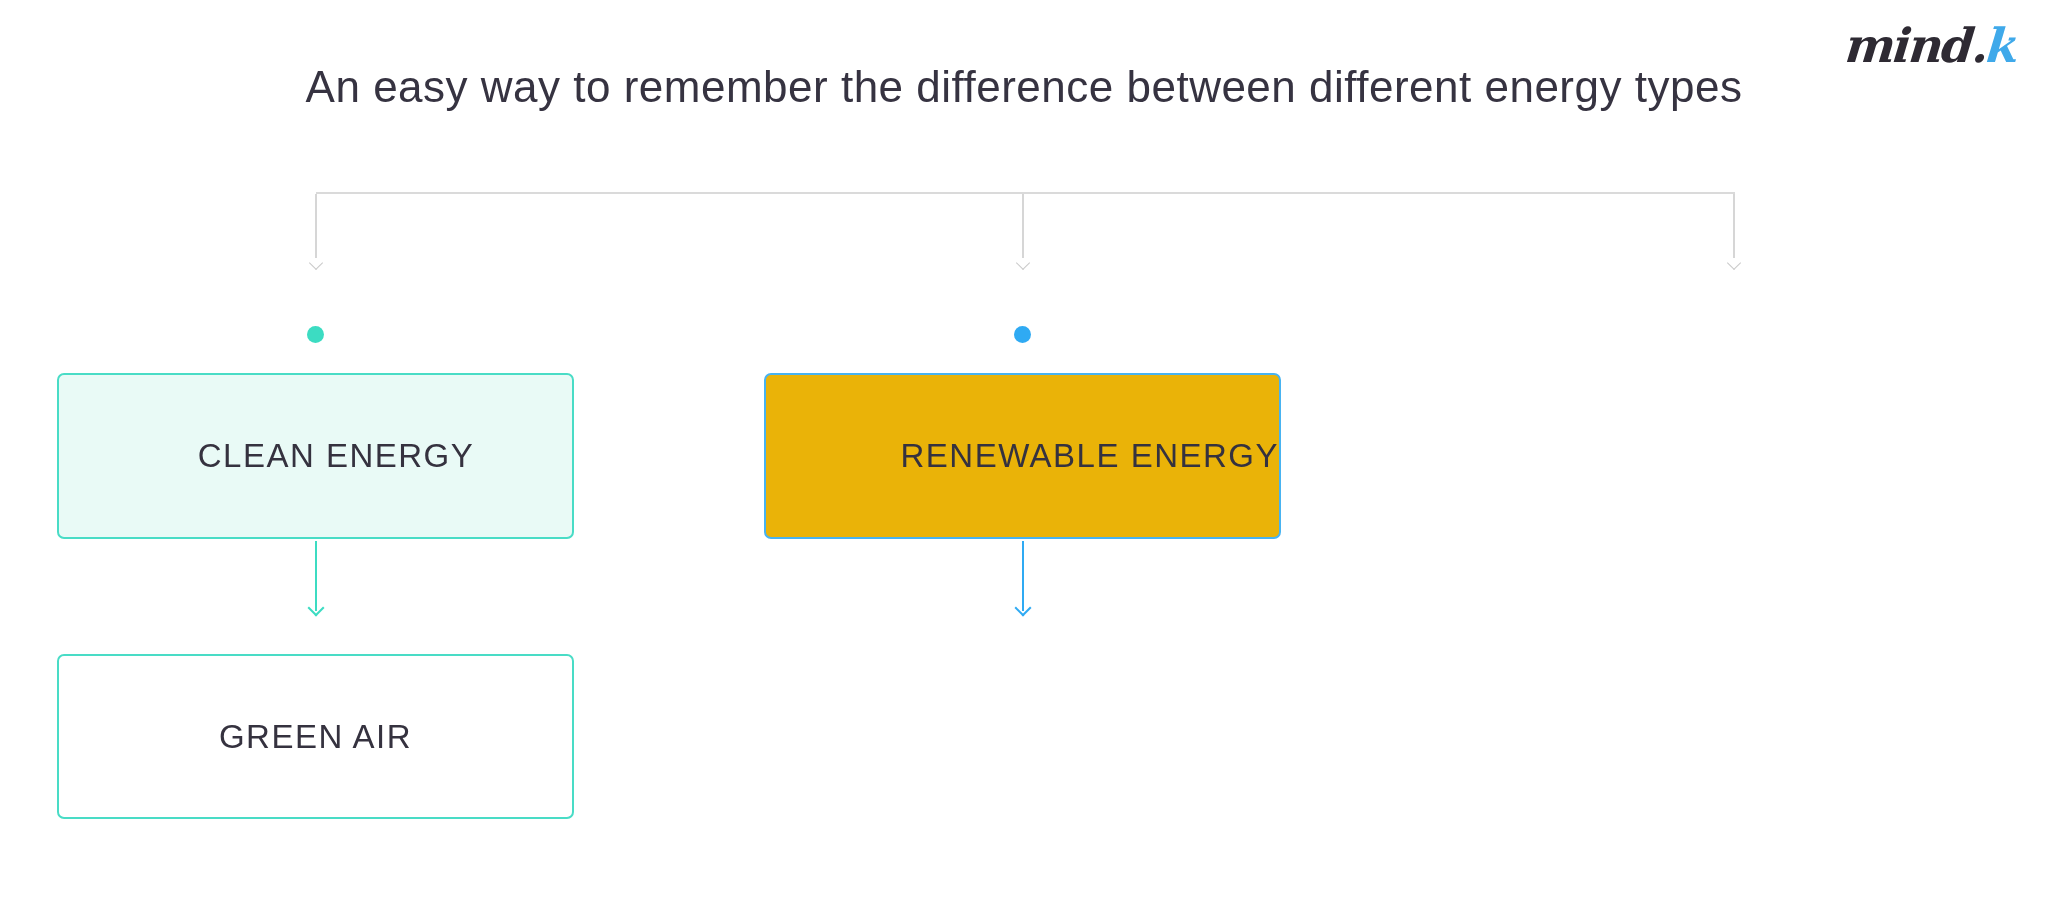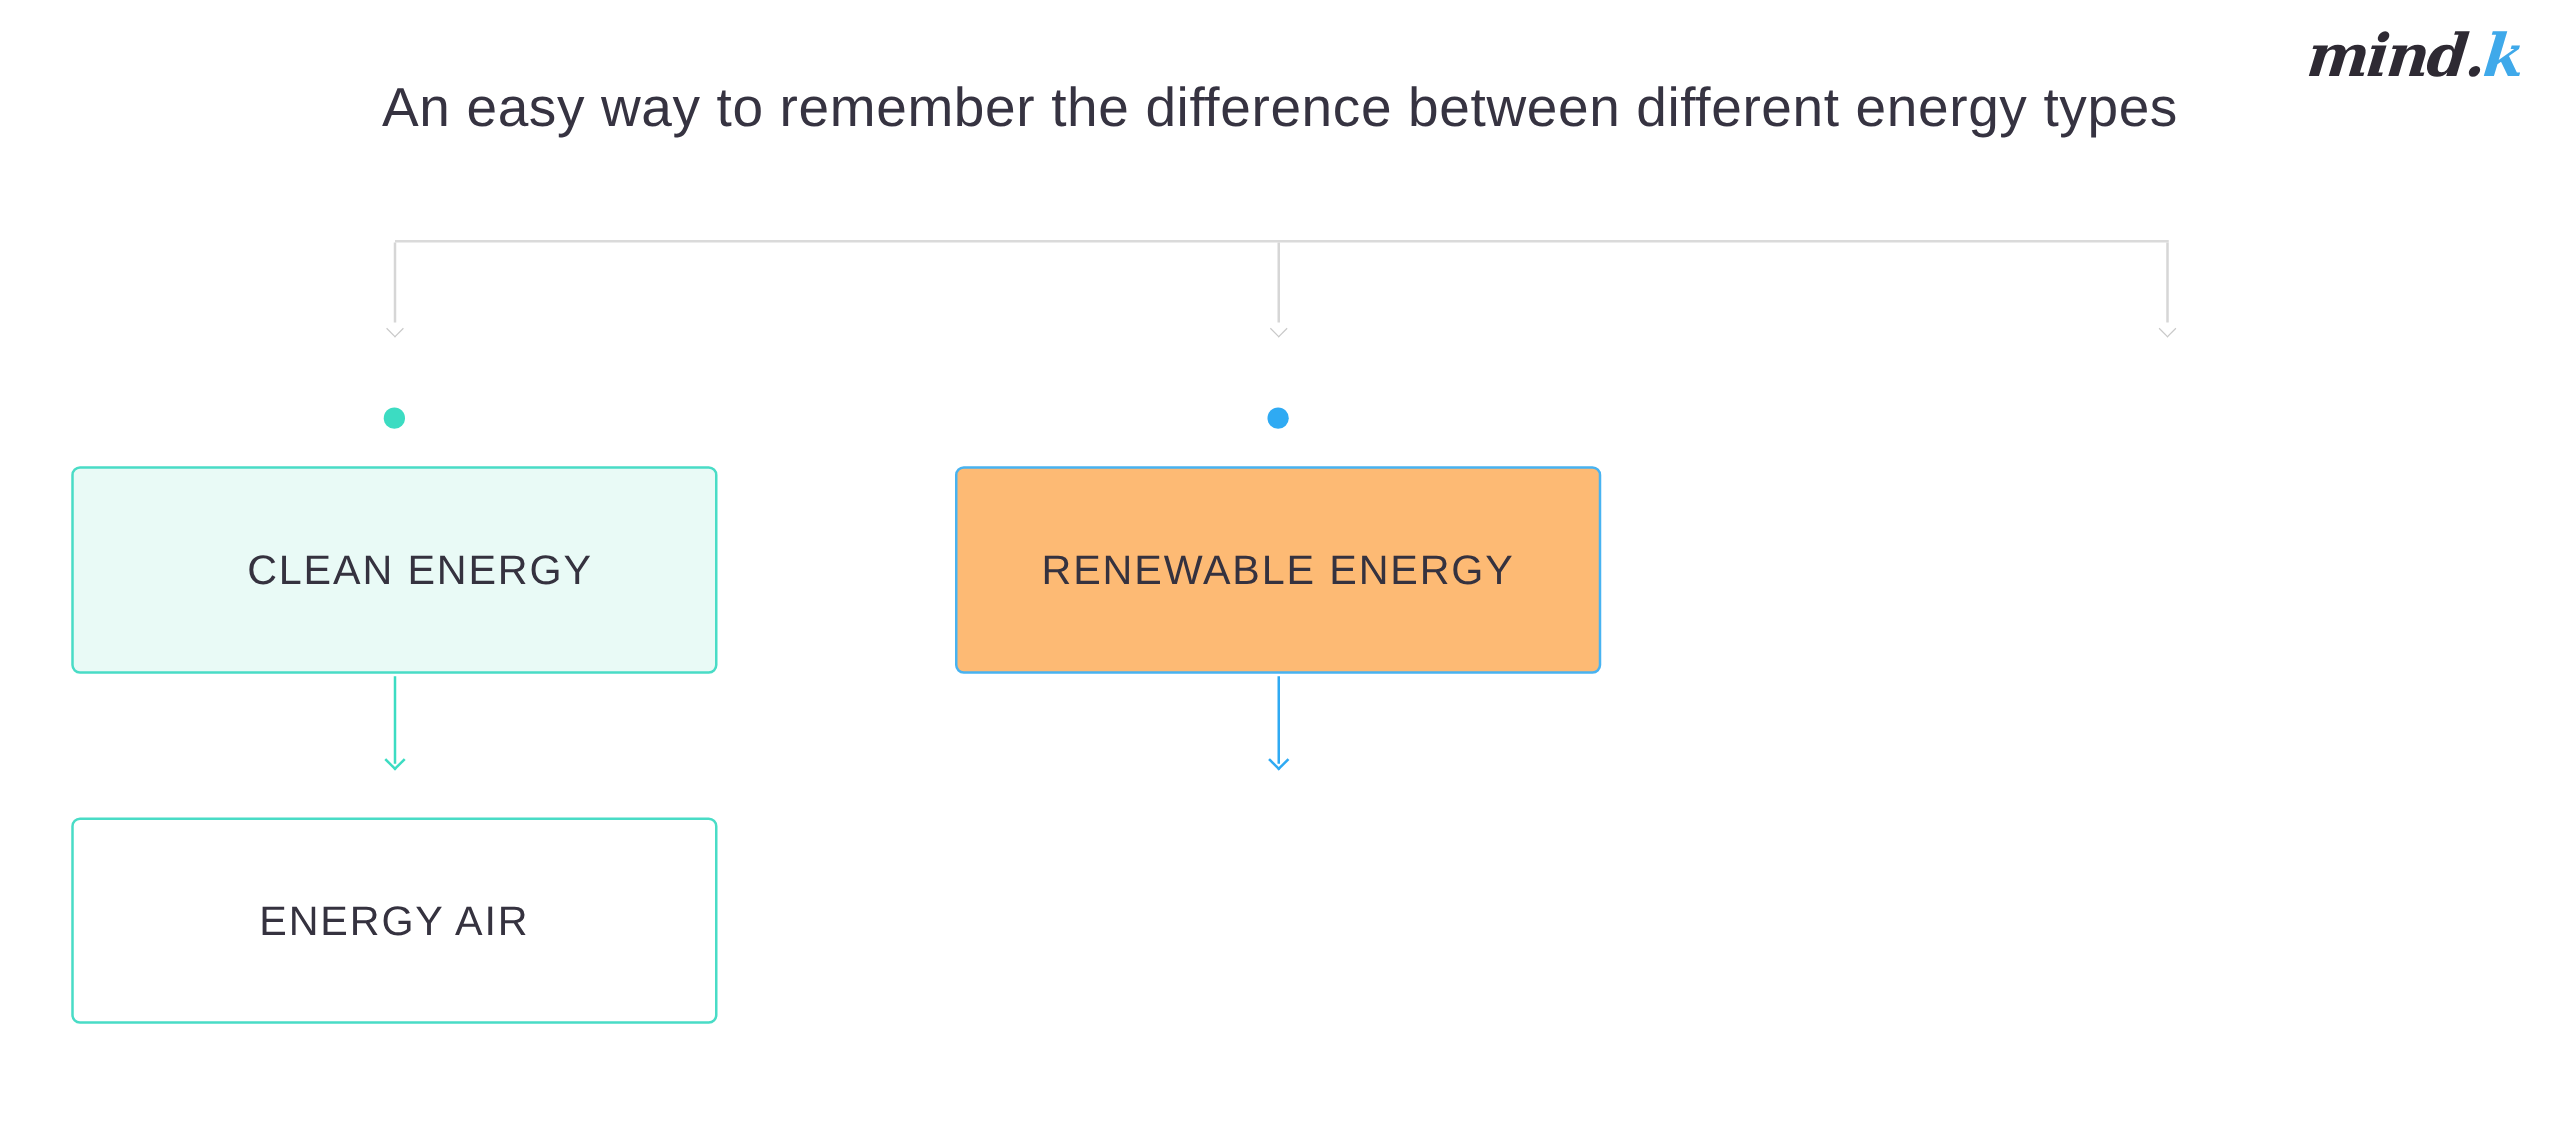--- a/index.html
+++ b/index.html
@@ -111,21 +111,21 @@
 
   
   .col-0 .dot, .col-0 .arrow-line { background: #3cdcc2; }
   .col-0 .node { border-color: #49dcc6; }
   .col-0 .node-top { background: #e9faf6; padding-left: 41px; }
   .col-0 .chev-color { border-color: #3cdcc2; }
 
   
   .col-1 .dot, .col-1 .arrow-line { background: #2faaf3; }
   .col-1 .node { border-color: #48b3f1; }
-  .col-1 .node-top { background: #fdba74; }
+  .col-1 .node-top { background: #eab308; justify-content: flex-end; }
   .col-1 .chev-color { border-color: #2faaf3; }
 
   
   .col-2 .dot, .col-2 .arrow-line { background: #fcb430; }
   .col-2 .node { border-color: #fcc14d; }
   .col-2 .node-top { background: #fdf7e9; }
   .col-2 .chev-color { border-color: #fcb430; }
 </style>
 </head>
 <body>
@@ -147,21 +147,21 @@
   <div class="chev-gray" style="left:1729px; top:258px;"></div>
 
   <div class="column col-0">
     <div class="dot"></div>
     <div class="node node-top">
       <div class="node-label">CLEAN ENERGY</div>
     </div>
     <div class="arrow-line"></div>
     <div class="chev-color"></div>
     <div class="node node-bottom">
-      <div class="node-label">ENERGY AIR</div>
+      <div class="node-label">GREEN AIR</div>
     </div>
   </div>
 
   <div class="column col-1">
     <div class="dot"></div>
     <div class="node node-top">
       <div class="node-label">RENEWABLE ENERGY</div>
     </div>
     <div class="arrow-line"></div>
     <div class="chev-color"></div>

